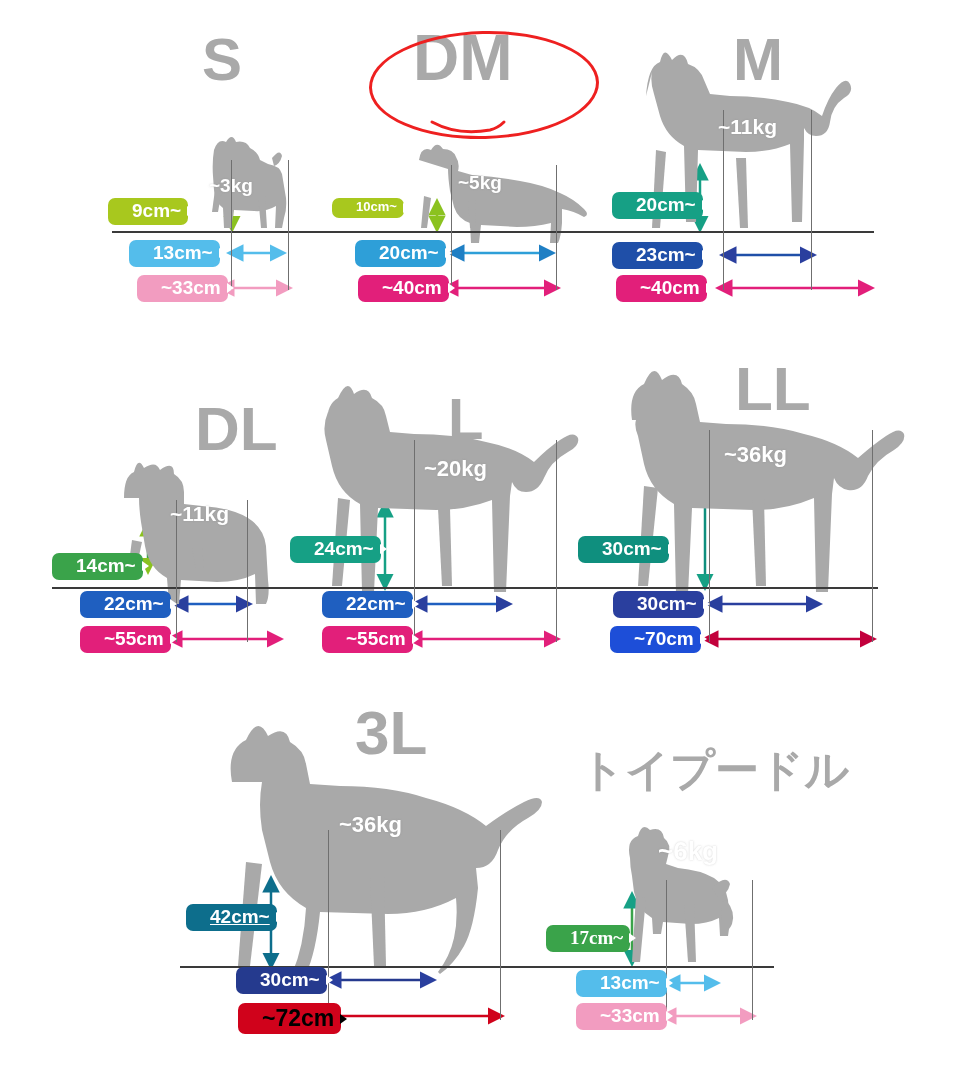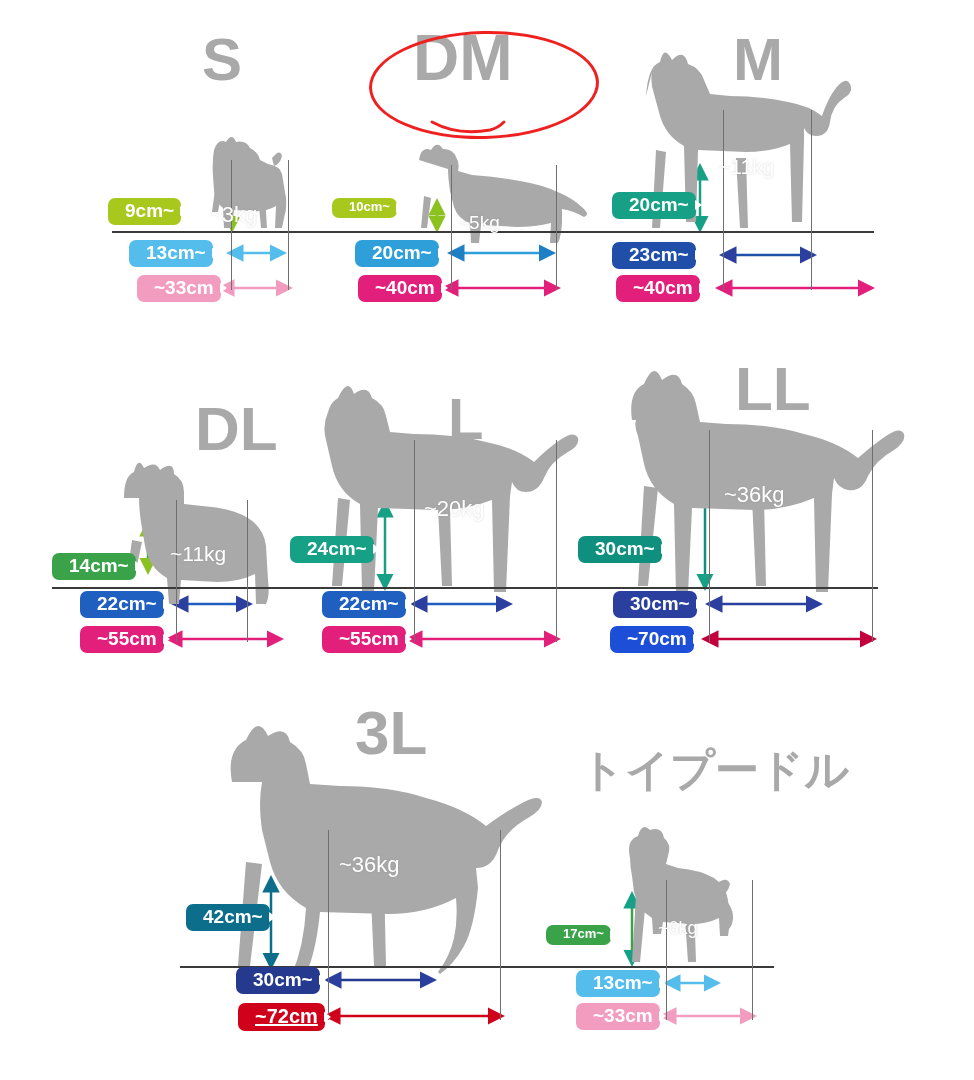--- a/index.html
+++ b/index.html
@@ -23,31 +23,30 @@
     position: absolute;
     color: #a9a9a9;
     font-weight: bold;
     line-height: 1;
     white-space: nowrap;
     user-select: none;
   }
   .weight-label {
     position: absolute;
     color: #ffffff;
-    font-weight: normal;
+    font-weight: bold;
     white-space: nowrap;
     text-shadow: 0 0 2px rgba(120,120,120,0.35);
-    margin-top: 40px;
   }
   .tag {
     position: absolute;
     color: #ffffff;
     font-weight: bold;
     border-radius: 7px;
-    padding: 2px 7px 3px 17px;
+    padding: 2px 7px 3px 24px;
     line-height: 1.15;
     white-space: nowrap;
     box-sizing: border-box;
   }
   .tag::after {
     content: "";
     position: absolute;
     right: -6px;
     top: 50%;
     margin-top: -5px;
@@ -263,30 +262,30 @@
   <div class="size-letter" style="left:413px; top:26px; font-size:64px;">DM</div>
   <div class="size-letter" style="left:733px; top:30px; font-size:60px;">M</div>
 
   <div class="size-letter" style="left:195px; top:398px; font-size:62px;">DL</div>
   <div class="size-letter" style="left:448px; top:390px; font-size:58px;">L</div>
   <div class="size-letter" style="left:735px; top:358px; font-size:62px;">LL</div>
 
   <div class="size-letter" style="left:355px; top:702px; font-size:62px;">3L</div>
   <div class="size-letter" style="left:580px; top:748px; font-size:44px;">トイプードル</div>
 
-  <div class="weight-label" style="left:209px; top:162px; font-size:22px;">~3kg</div>
+  <div class="weight-label" style="left:209px; top:175px; font-size:19px;">~3kg</div>
   <div class="weight-label" style="left:458px; top:172px; font-size:19px;">~5kg</div>
   <div class="weight-label" style="left:718px; top:115px; font-size:21px;">~11kg</div>
 
   <div class="weight-label" style="left:170px; top:502px; font-size:21px;">~11kg</div>
   <div class="weight-label" style="left:424px; top:456px; font-size:22px;">~20kg</div>
   <div class="weight-label" style="left:724px; top:442px; font-size:22px;">~36kg</div>
 
   <div class="weight-label" style="left:339px; top:812px; font-size:22px;">~36kg</div>
-  <div class="weight-label" style="left:658px; top:878px; font-size:18px;text-align:right;">~6kg</div>
+  <div class="weight-label" style="left:658px; top:836px; font-size:26px;text-align:right;">~6kg</div>
 
   <div class="tag" style="left:108px; top:198px; font-size:19px; background:#a8c81e; color:#ffffff;">9cm~</div>
   <div class="tag" style="left:129px; top:240px; font-size:19px; background:#54bdeb; color:#ffffff;">13cm~</div>
   <div class="tag" style="left:137px; top:275px; font-size:19px; background:#f29cc0; color:#ffffff;">~33cm</div>
 
   <div class="tag" style="left:332px; top:198px; font-size:13px; background:#a8c81e; color:#ffffff;">10cm~</div>
   <div class="tag" style="left:355px; top:240px; font-size:19px; background:#2e9fd8; color:#ffffff;">20cm~</div>
   <div class="tag" style="left:358px; top:275px; font-size:19px; background:#e21f7a; color:#ffffff;">~40cm</div>
 
   <div class="tag" style="left:612px; top:192px; font-size:19px; background:#16a085; color:#ffffff;">20cm~</div>
@@ -298,25 +297,25 @@
   <div class="tag" style="left:80px; top:626px; font-size:19px; background:#e21f7a; color:#ffffff;">~55cm</div>
 
   <div class="tag" style="left:290px; top:536px; font-size:19px; background:#16a085; color:#ffffff;">24cm~</div>
   <div class="tag" style="left:322px; top:591px; font-size:19px; background:#1f5fc0; color:#ffffff;">22cm~</div>
   <div class="tag" style="left:322px; top:626px; font-size:19px; background:#e21f7a; color:#ffffff;">~55cm</div>
 
   <div class="tag" style="left:578px; top:536px; font-size:19px; background:#0f8f7e; color:#ffffff;">30cm~</div>
   <div class="tag" style="left:613px; top:591px; font-size:19px; background:#2a3f9e; color:#ffffff;">30cm~</div>
   <div class="tag" style="left:610px; top:626px; font-size:19px; background:#1d4ed8; color:#ffffff;">~70cm</div>
 
-  <div class="tag" style="left:186px; top:904px; font-size:19px; background:#0d6e8c; color:#ffffff;">42cm~</div>
+  <div class="tag" style="left:186px; top:904px; font-size:19px; background:#0d6e8c; color:#ffffff;text-decoration:underline;">42cm~</div>
   <div class="tag" style="left:236px; top:967px; font-size:19px; background:#253a8e; color:#ffffff;">30cm~</div>
-  <div class="tag" style="left:238px; top:1003px; font-size:20px; background:#d0021b; color:#ffffff;text-decoration:underline;">~72cm</div>
-
-  <div class="tag" style="left:546px; top:925px; font-size:13px; background:#3aa34a; color:#ffffff;">17cm~</div>
+  <div class="tag" style="left:238px; top:1003px; font-size:23px; background:#d0021b; color:#000000;">~72cm</div>
+
+  <div class="tag" style="left:546px; top:925px; font-size:19px; background:#3aa34a; color:#ffffff;font-family:Liberation Serif, serif;">17cm~</div>
   <div class="tag" style="left:576px; top:970px; font-size:19px; background:#54bdeb; color:#ffffff;">13cm~</div>
   <div class="tag" style="left:576px; top:1003px; font-size:19px; background:#f29cc0; color:#ffffff;">~33cm</div>
 
   <div class="dm-circle" style="left:369px; top:31px; width:224px; height:102px; transform: rotate(-1.5deg);"></div>
   <svg class="dm-tick" style="left:428px; top:118px;" width="80" height="22" viewBox="0 0 80 22">
     <path d="M4,4 Q30,18 62,12 Q70,10 76,4" fill="none" stroke="#ee2020" stroke-width="3" stroke-linecap="round"></path>
   </svg>
 
 </div>
 

